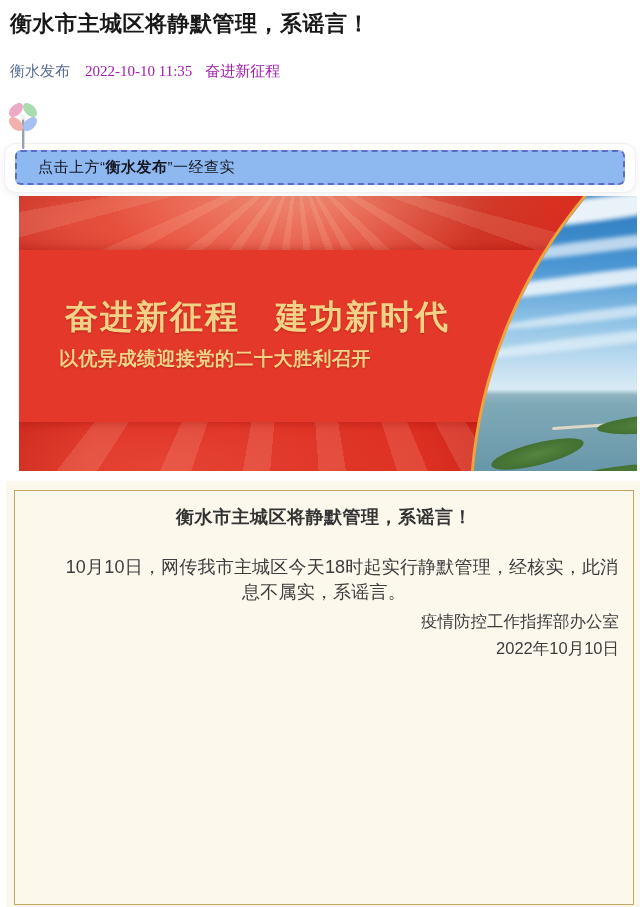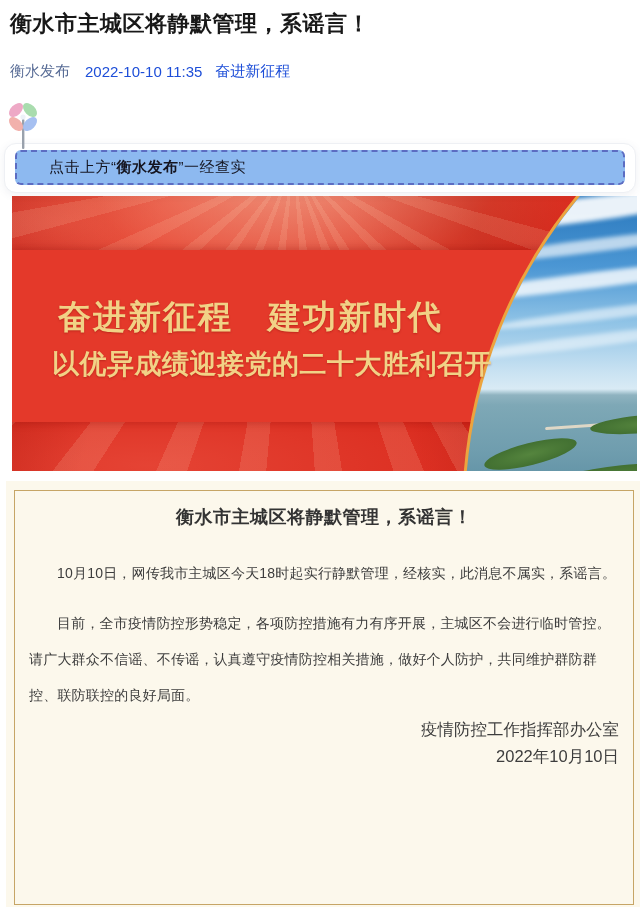--- a/index.html
+++ b/index.html
@@ -8,39 +8,39 @@
     height:907px; background:#ffffff; overflow:hidden; position:relative;
     font-family:"Liberation Sans","DejaVu Sans",sans-serif;
   }
   
   .page-title {
     margin:9px 10px 0 10px; font-size:22px; line-height:30px;
     font-weight:700; color:#181818; letter-spacing:0.5px;
   }
   .byline { margin:23px 10px 0 10px; font-size:15px; display:flex; align-items:center; }
   .byline .account { color:#576b95; margin-right:15px; cursor:pointer; }
-  .byline .meta { color:#1d4ed8; margin-right:13px; }
+  .byline .meta { color:#a21caf; margin-right:13px;font-family:Liberation Serif, serif; }
   
   .deco { position:relative; height:94px; margin-top:18px; }
   .pinwheel { position:absolute; left:4px; top:0; z-index:2; }
   .sub-card {
     position:absolute; left:4px; right:4px; top:44px; height:50px;
     background:#ffffff; border:1px solid #eef0f4; border-radius:12px;
     box-shadow:0 2px 8px rgba(60,80,120,0.08); z-index:1;
   }
   .sub-bar {
     position:absolute; left:10px; right:10px; top:6px; bottom:7px;
     background:#8db9f0; border:2px dashed #5c6cc2; border-radius:6px;
-    display:flex; align-items:center; padding-left:32px;
+    display:flex; align-items:center; padding-left:21px;
     font-size:15px; color:#14141f; letter-spacing:0.5px;
   }
   .sub-bar b { font-weight:700; }
   
   .banner {
-    position:relative; margin:3px 3px 0 12px; height:275px; overflow:hidden;
+    position:relative; margin:3px 3px 0 19px; height:275px; overflow:hidden;
     background:#da2a1d;
   }
   .banner .fx {
     position:absolute; inset:0;
     background:
       radial-gradient(ellipse 430px 250px at 45% -10%, rgba(255,238,205,0.55), rgba(255,150,110,0.18) 48%, rgba(0,0,0,0) 72%),
       repeating-conic-gradient(from 152deg at 45% -12%, rgba(255,255,255,0) 0deg 5deg, rgba(255,220,190,0.14) 5deg 10deg, rgba(255,255,255,0) 10deg 14deg),
       radial-gradient(ellipse 540px 170px at 8% 10%, rgba(255,120,100,0.38), rgba(0,0,0,0) 62%),
       linear-gradient(108deg, rgba(140,8,2,0.35) 0%, rgba(0,0,0,0) 22%),
       radial-gradient(ellipse 520px 130px at 22% 98%, rgba(255,125,105,0.30), rgba(0,0,0,0) 70%),
@@ -51,21 +51,21 @@
     background:#e4392a;
     box-shadow:0 -2px 8px rgba(120,0,0,0.18), 0 2px 8px rgba(120,0,0,0.18);
   }
   .banner .slogan1 {
     position:absolute; left:46px; top:99px; z-index:3;
     font-size:33px; font-weight:800; letter-spacing:2px; color:#f1d286;
     text-shadow:0 1px 2px rgba(120,10,0,0.35);
   }
   .banner .slogan2 {
     position:absolute; left:40px; top:150px; z-index:3;
-    font-size:27px; font-weight:700; letter-spacing:0.5px; color:#f1d286;
+    font-size:19px; font-weight:700; letter-spacing:0.5px; color:#f1d286;
     text-shadow:0 1px 2px rgba(120,10,0,0.35);
   }
   .photo-circle {
     position:absolute; left:450px; top:-182px; width:1000px; height:1000px;
     border-radius:50%; border:3px solid #eca43f; overflow:hidden; z-index:2;
     background:linear-gradient(180deg,
       #2e7cc0 0px, #2e7cc0 190px, #4c97d4 250px, #8fc3e6 305px,
       #c9e2f2 355px, #d9ebf5 372px, #8fb3c0 378px,
       #7ea8b6 388px, #6f9dae 435px, #5d8fa3 475px, #4c7f96 1000px);
   }
@@ -73,21 +73,21 @@
   .island { position:absolute; border-radius:50%; background:radial-gradient(#55853e, #3a672c); }
   .bridge { position:absolute; height:3px; background:#ded7c6; border-radius:2px; transform:rotate(-4deg); }
   
   .notice-card {
     position:relative; margin:10px 0 0 6px; width:634px; height:429px;
     background:#fcf8ec; overflow:hidden;
   }
   .notice-border { position:absolute; top:9px; left:8px; right:6px; bottom:5px; border:1px solid #c6a566; pointer-events:none; }
   .notice-content { position:absolute; inset:0; padding:24px 21px 0 23px; }
   .notice-title { text-align:center; font-size:18px; font-weight:700; color:#333333; line-height:24px; letter-spacing:0.5px; }
-  .notice-p { font-size:14px; line-height:36px; color:#3d3d3d; text-indent:2em; margin-top:14px; letter-spacing:0.2px; }
+  .notice-p { font-size:18px; line-height:25px; color:#3d3d3d; text-indent:2em; margin-top:14px; letter-spacing:0.2px;text-align:center; }
   .notice-p.first { margin-top:26px; }
   .signature { margin-top:3px; text-align:right; font-size:16.5px; line-height:27px; color:#3d3d3d; }
 </style>
 </head>
 <body>
 
 <h1 class="page-title">衡水市主城区将静默管理，系谣言！</h1>
 
 <div class="byline">
   <span class="account">衡水发布</span>
@@ -129,19 +129,18 @@
   </div>
   <div class="slogan1">奋进新征程　建功新时代</div>
   <div class="slogan2">以优异成绩迎接党的二十大胜利召开</div>
 </div>
 
 <div class="notice-card">
   <div class="notice-border"></div>
   <div class="notice-content">
     <div class="notice-title">衡水市主城区将静默管理，系谣言！</div>
     <p class="notice-p first">10月10日，网传我市主城区今天18时起实行静默管理，经核实，此消息不属实，系谣言。</p>
-    <p class="notice-p">目前，全市疫情防控形势稳定，各项防控措施有力有序开展，主城区不会进行临时管控。请广大群众不信谣、不传谣，认真遵守疫情防控相关措施，做好个人防护，共同维护群防群控、联防联控的良好局面。</p>
     <div class="signature">
       <div>疫情防控工作指挥部办公室</div>
       <div>2022年10月10日</div>
     </div>
   </div>
 </div>
 
 </body></html>

